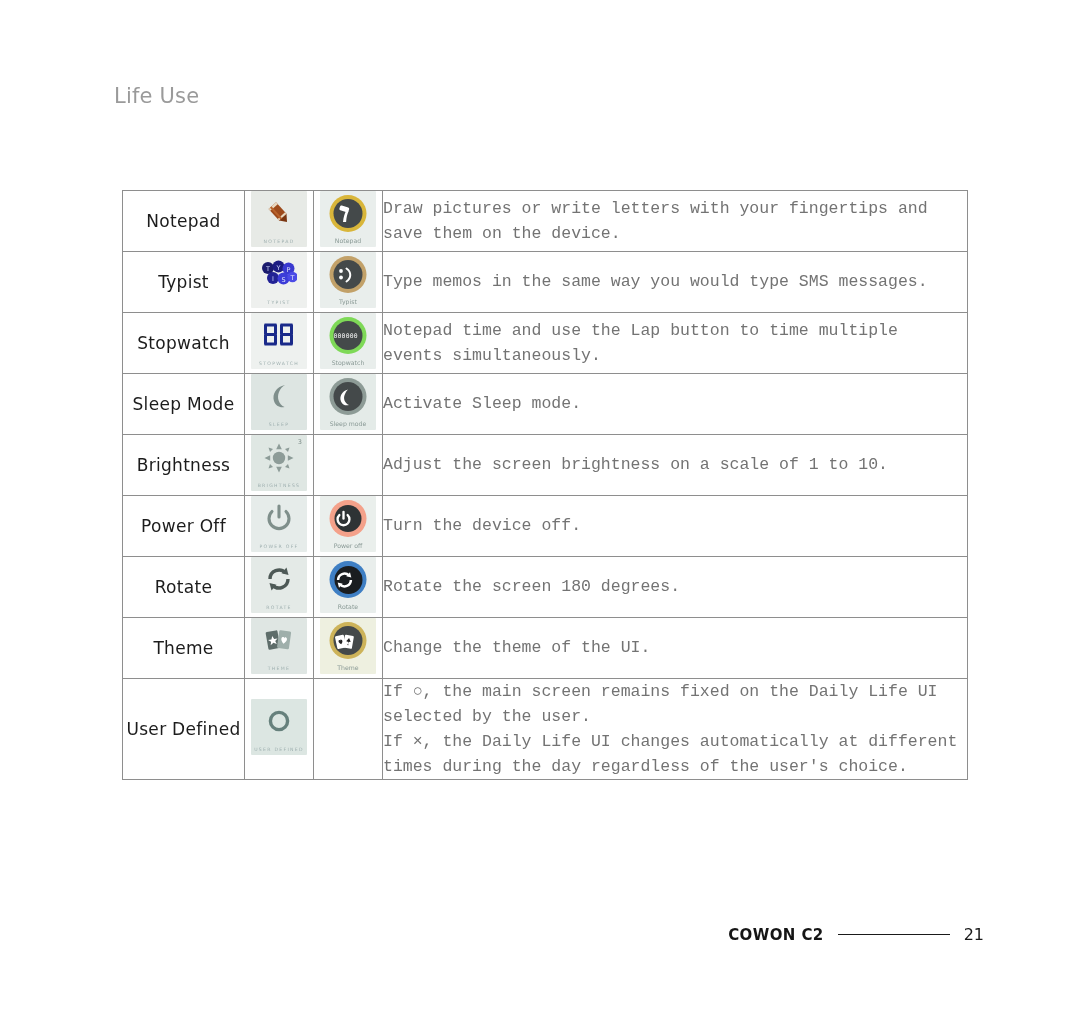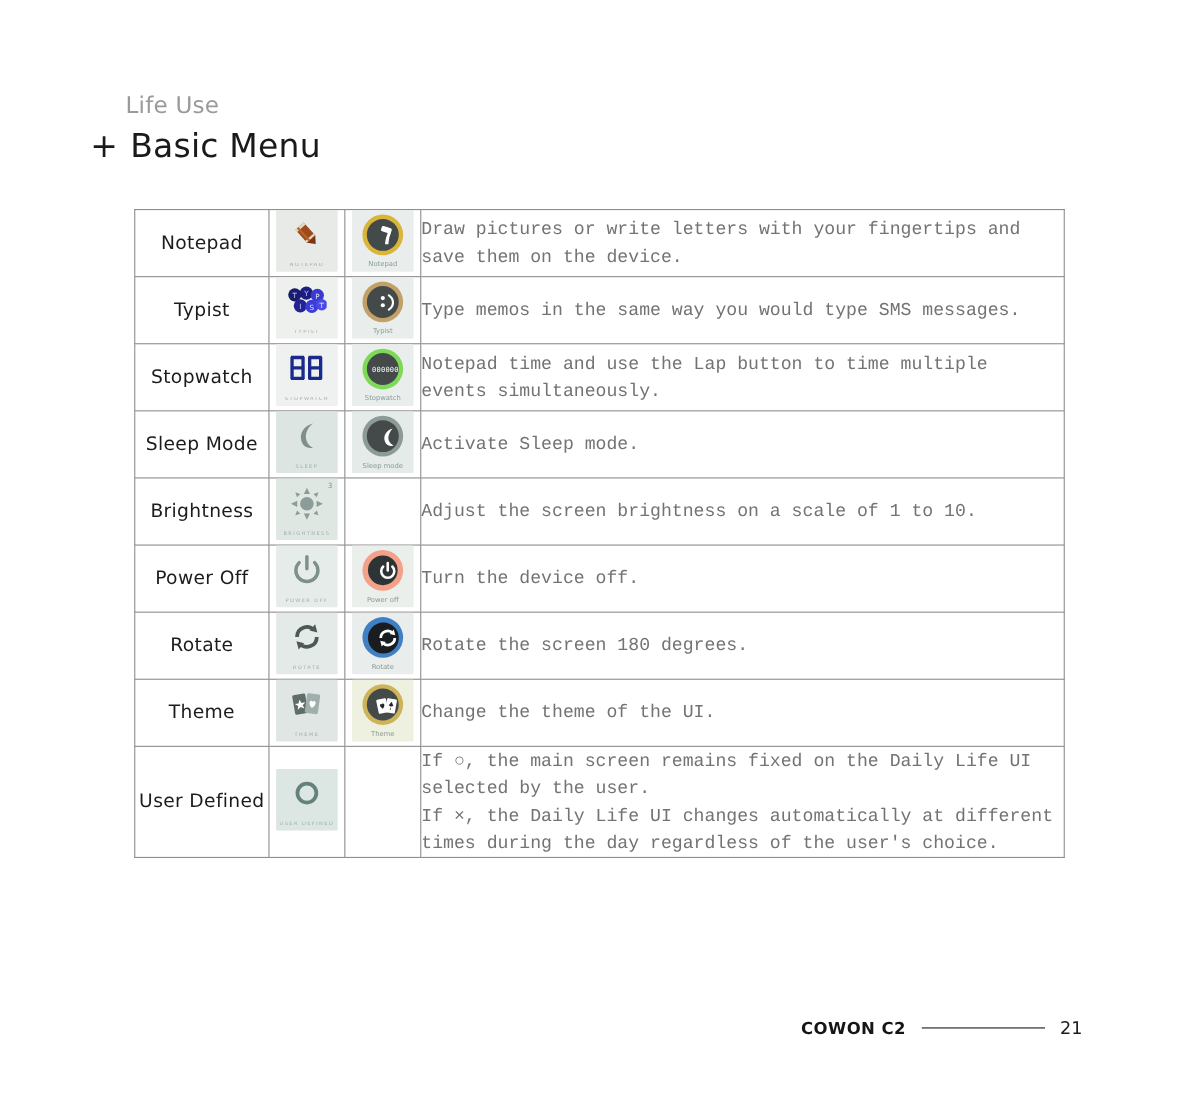--- a/index.html
+++ b/index.html
@@ -116,21 +116,21 @@
     left: 50%; top: 4px;
     transform: translateX(-50%);
     width: 37px; height: 37px;
     border-radius: 50%;
     display: flex; align-items: center; justify-content: center;
   }
   .btile .inner {
     width: 29px; height: 29px;
     border-radius: 50%;
     background: #44494a;
-    display: flex; align-items: center; justify-content: flex-end;
+    display: flex; align-items: center; justify-content: flex-start;
     overflow: hidden;
   }
   .btile .cap {
     position: absolute;
     left: 0; right: 0; bottom: 3px;
     font-size: 6.2px;
     color: #8a9a96;
     text-align: center;
     font-family: "DejaVu Sans", sans-serif;
     white-space: nowrap;
@@ -161,23 +161,20 @@
   }
 
   svg { display: block; }
 </style>
 </head>
 <body>
 
 <div class="page">
 
   <div class="kicker">Life Use</div>
-  <div class="title">
-    <span class="plus">+</span><span>Basic Menu</span>
-  </div>
 
   <table class="menu-table">
     <colgroup>
       <col class="col-name">
         <col class="col-icon1">
         <col class="col-icon2">
         <col class="col-desc">
     </colgroup>
     <tbody>
 

